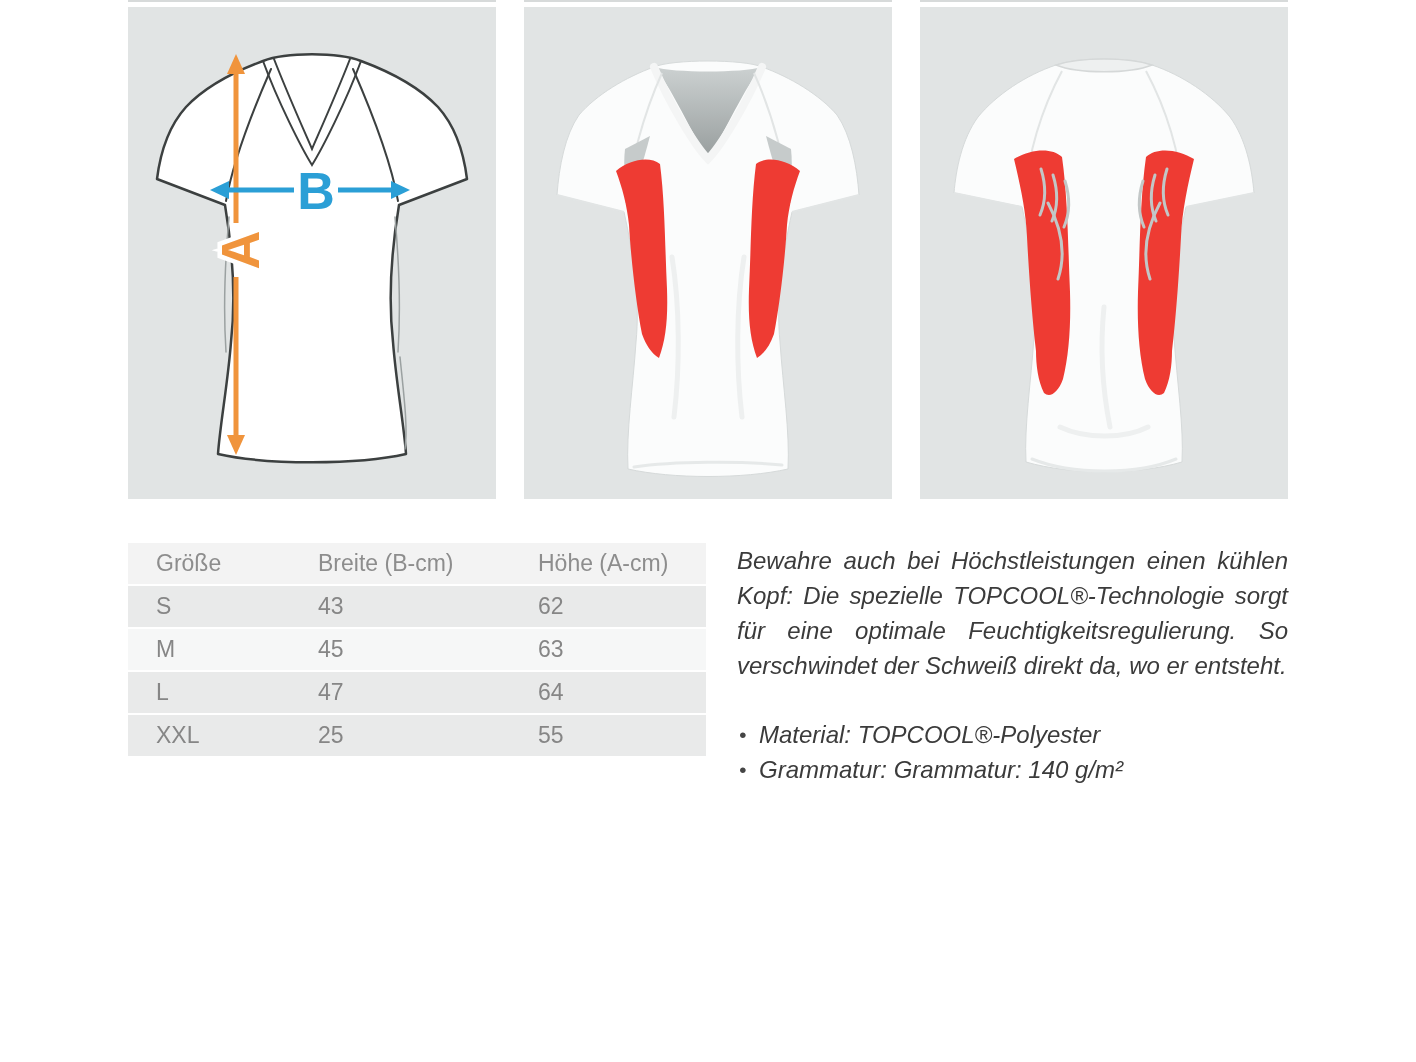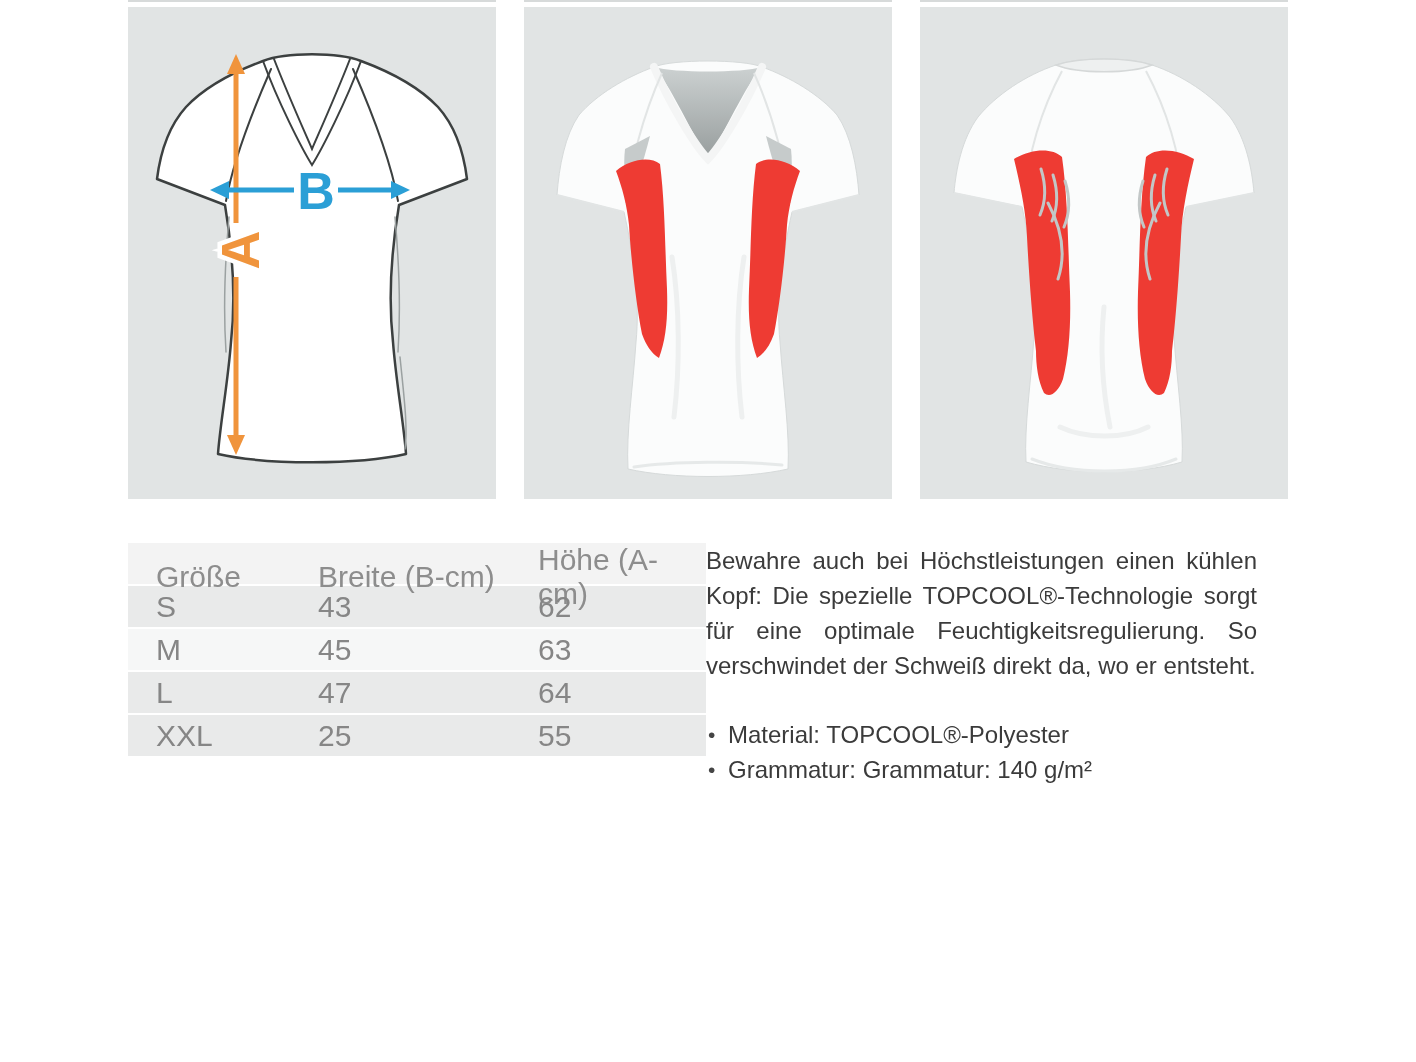--- a/index.html
+++ b/index.html
@@ -46,23 +46,23 @@
   .seam{fill:none;stroke:#e2e5e5;stroke-width:2;}
   .soft-fold{fill:none;stroke:#eef0f0;stroke-width:5;stroke-linecap:round;}
   .hem-shadow{fill:none;stroke:#e6e9e9;stroke-width:3;stroke-linecap:round;}
   .collar-band{fill:none;stroke:#f4f5f5;stroke-width:8;stroke-linecap:round;}
   .reflect{fill:none;stroke:#c2c7c7;stroke-width:3;stroke-linecap:round;}
   .back-collar{fill:#eef0f0;stroke:#d5d8d8;stroke-width:1.5;}
 
   
   .two-col{display:flex;margin-top:44px;}
   .col-left{width:578px;}
-  .col-right{width:551px;}
-
-  .size-table{width:578px;font-size:30px;color:var(--table-text);}
+  .col-right{width:551px;margin-left:31px;font-style:italic;}
+
+  .size-table{width:578px;font-size:23px;color:var(--table-text);}
   .t-row{display:grid;grid-template-columns:162px 220px 196px;height:43px;align-items:center;border-bottom:2px solid #ffffff;}
   .t-row > div{padding-left:28px;}
   .t-head{background:var(--table-header-bg);color:#8d8d8d;}
   .t-row.odd{background:var(--table-row-odd-bg);}
   .t-row.even{background:var(--table-row-even-bg);}
 
   .tolerance{margin-top:28px;font-size:24px;color:var(--body-text);white-space:nowrap;}
 
   .description{font-size:24px;line-height:35px;color:var(--body-text);}
   .description p{margin:0 0 34px 0;text-align:justify;hyphens:manual;-webkit-hyphens:manual;}

